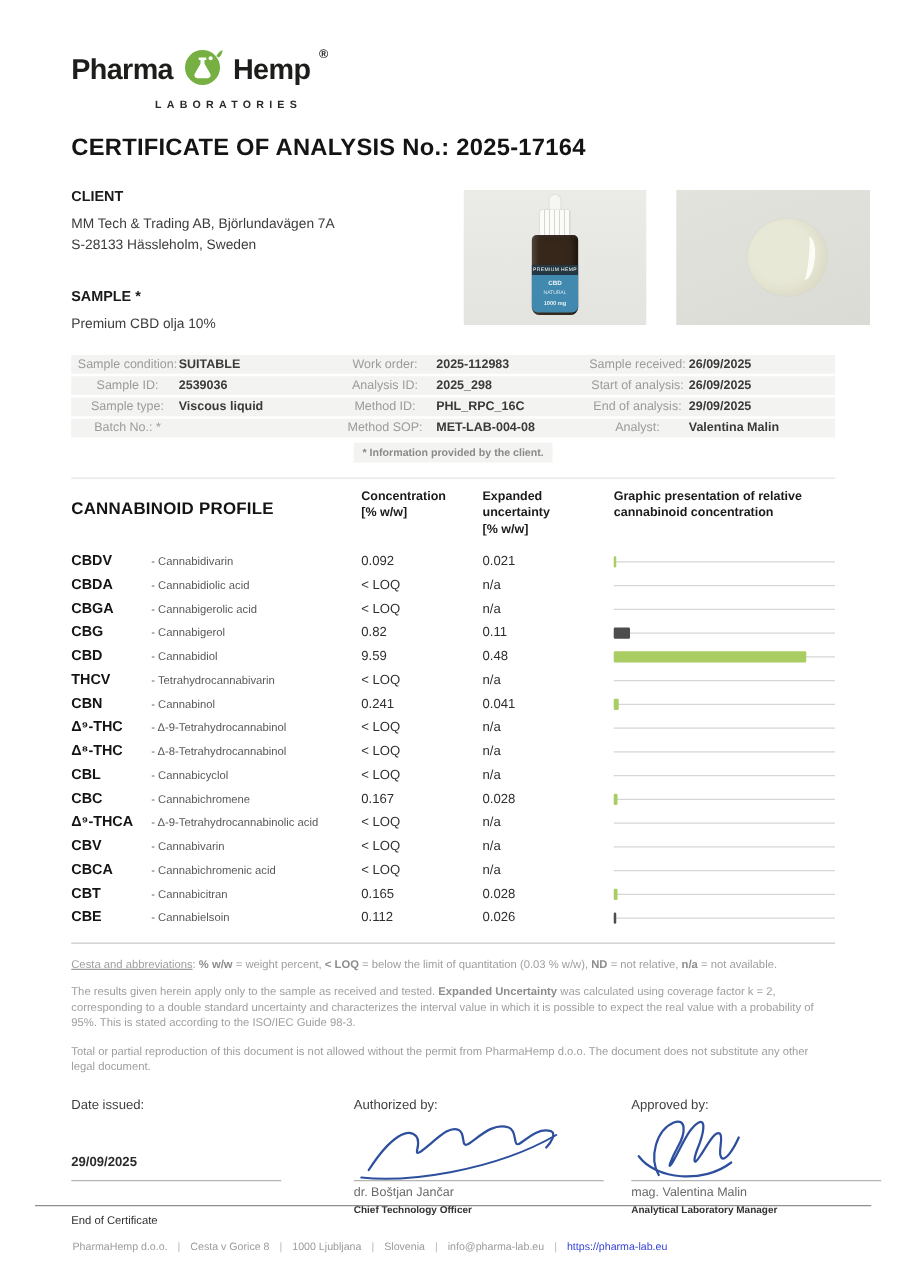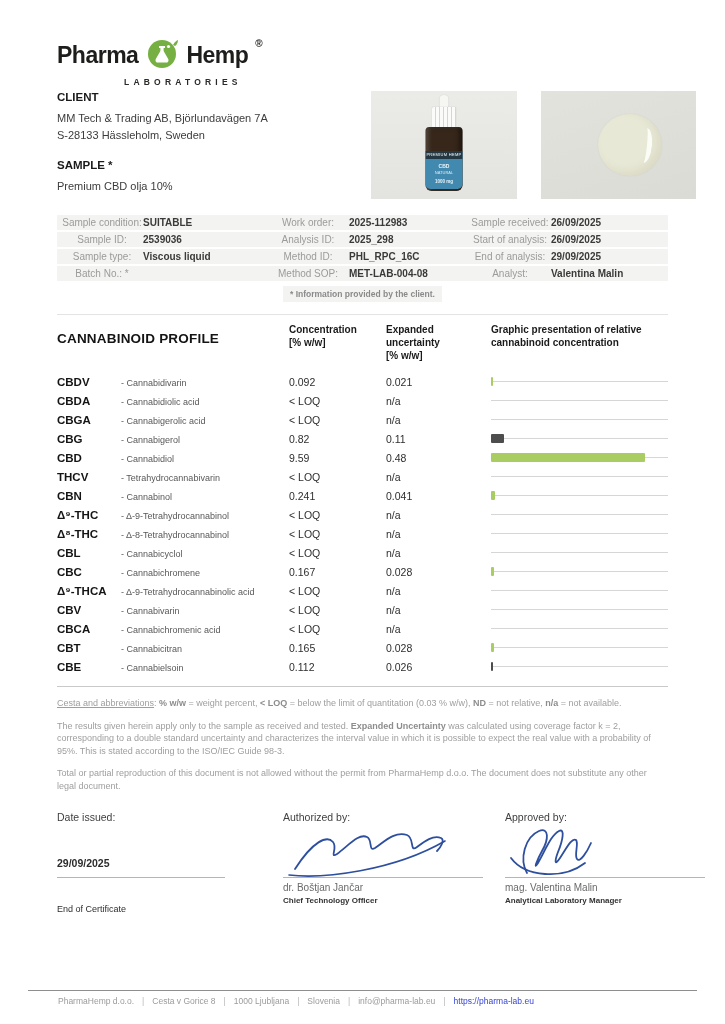--- a/index.html
+++ b/index.html
@@ -21,21 +21,21 @@
   .logo-tagline { font-size:8.5px; letter-spacing:4.2px; color:#2a2a28; margin:3px 0 0 30px; font-weight:600;padding-left:37px; }
 
   
   .coa-title { font-size:19px; font-weight:700; color:#141414; margin:20px 0 22px 0; letter-spacing:0.2px; }
 
   
   .client-row { display:flex; gap:24px; }
   .client-col { width:290px; flex-shrink:0; }
   .block-heading { font-size:11.5px; font-weight:700; color:#1a1a1a; margin-bottom:7px; }
   .client-line { font-size:11px; color:#3c3c3c; line-height:1.5; }
-  .sample-block { margin-top:16px; }
+  .sample-block { margin-top:28px; }
   .sample-name { font-size:11px; color:#3c3c3c; }
 
   .photo { height:108px; position:relative; overflow:hidden; flex-shrink:0; }
   .photo-bottle { width:146px; background:linear-gradient(180deg,#ebebe8,#e3e3df); }
   .photo-drop { width:155px; background:linear-gradient(160deg,#e3e3de,#dbdbd5); }
   .bottle-pipette { position:absolute; top:4px; left:50%; transform:translateX(-50%); width:9px; height:13px; background:#f6f6f3; border-radius:4px 4px 2px 2px; box-shadow:0 0 1px #bbb; }
   .bottle-cap { position:absolute; top:16px; left:50%; transform:translateX(-50%); width:24px; height:21px; border-radius:2px;
     background:repeating-linear-gradient(90deg,#fbfbf9 0 3px,#d6d6d1 3px 4px); box-shadow:0 0 1px #aaa; }
   .bottle-body { position:absolute; top:36px; left:50%; transform:translateX(-50%); width:37px; height:64px; background:#36271a; border-radius:4px 4px 6px 6px; box-shadow:inset 3px 0 4px rgba(255,255,255,.15), inset -3px 0 5px rgba(0,0,0,.5); }
   .bottle-label { position:absolute; top:60px; left:50%; transform:translateX(-50%); width:37px; height:38px; background:#4189ae; border-radius:0 0 5px 5px; overflow:hidden; }
@@ -80,21 +80,21 @@
   .date-value { font-size:10.5px; font-weight:700; color:#2c2c2c; margin-top:34px; }
   .date-line { width:168px; border-bottom:1px solid #b5b5b5; margin-top:8px; }
   .end-cert { font-size:9px; color:#2e2e2e; margin-top:26px; }
   .sig-art { height:52px; margin-top:2px; position:relative; }
   .sig-art svg { position:absolute; left:0; top:0; }
   .sig-line { width:200px; border-bottom:1px solid #b5b5b5; }
   .sig-name { font-size:10px; color:#6a6a6a; margin-top:4px; }
   .sig-role { font-size:8px; font-weight:700; color:#333; margin-top:3px; }
 
   
-  .footer { position:absolute; left:28px; right:28px; top:990px; border-top:1px solid #8f8f8f; padding:5px 0 0 30px; }
+  .footer { position:absolute; left:28px; right:28px; top:964px; border-top:1px solid #8f8f8f; padding:27px 0 0 30px; }
   .footer-text { font-size:8.5px; color:#9b9b9b; }
   .footer-text .sep { margin:0 8px; color:#b8b8b8; }
   .footer-text .flink { color:#3543d6; text-decoration:none; cursor:pointer; }
 </style>
 </head>
 <body>
 
 <div class="content">
 
   <div class="logo">
@@ -107,20 +107,21 @@
           <path d="M14 10 h6 v2 h-1.4 v3 l4.6 8 a2.4 2.4 0 0 1 -2.1 3.6 h-8.2 a2.4 2.4 0 0 1 -2.1 -3.6 l4.6 -8 v-3 H14 Z" fill="#ffffff"></path>
           <circle cx="23.5" cy="10.5" r="1.6" fill="#ffffff"></circle>
         </svg>
       </span>
       <span class="logo-word">Hemp</span>
       <span class="logo-reg">®</span>
     </div>
     <div class="logo-tagline">LABORATORIES</div>
   </div>
 
+  <div class="coa-title">CERTIFICATE OF ANALYSIS No.: 2025-17164</div>
 
   <div class="client-row">
     <div class="client-col">
       <div class="block-heading">CLIENT</div>
       <div class="client-line">MM Tech &amp; Trading AB, Björlundavägen 7A</div>
       <div class="client-line">S-28133 Hässleholm, Sweden</div>
       <div class="sample-block">
         <div class="block-heading">SAMPLE *</div>
         <div class="sample-name client-line">Premium CBD olja 10%</div>
       </div>

